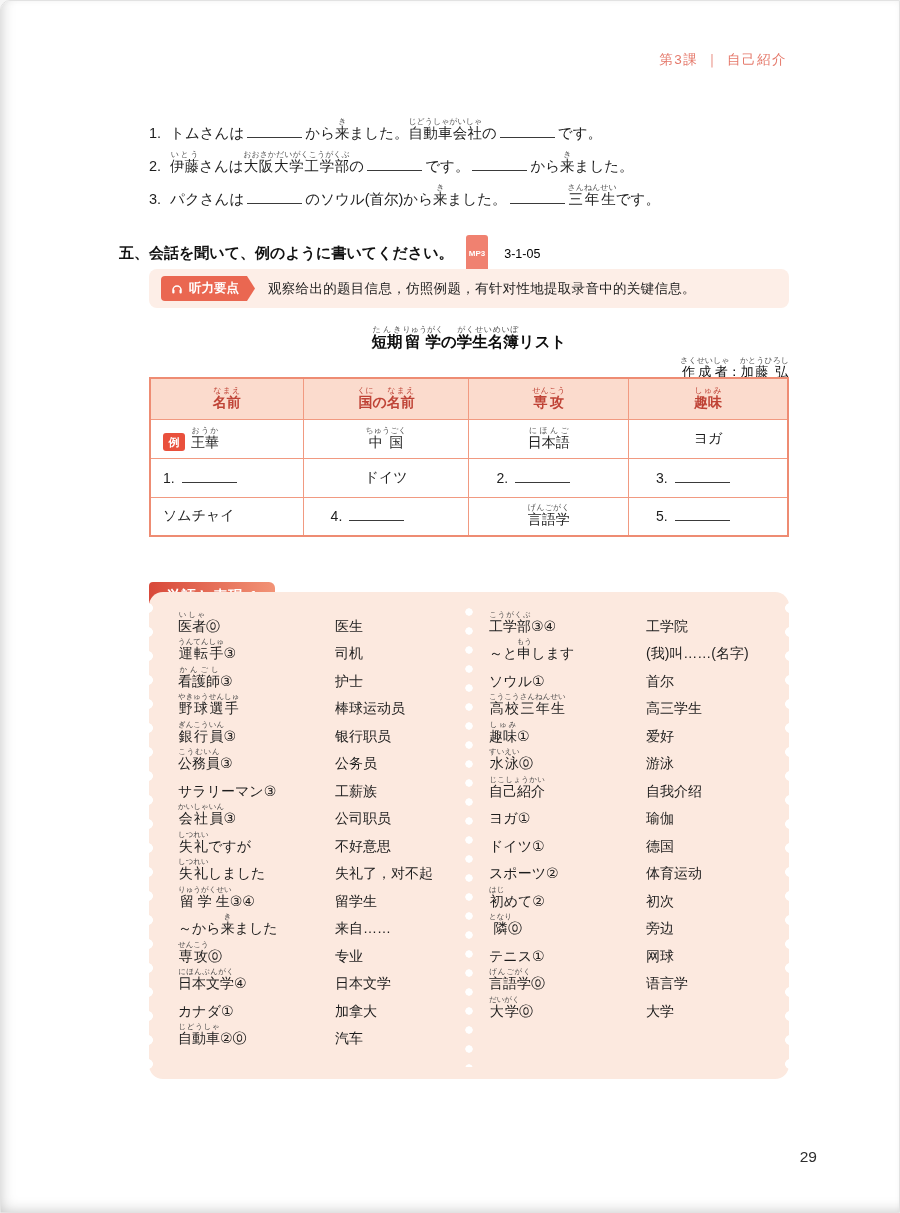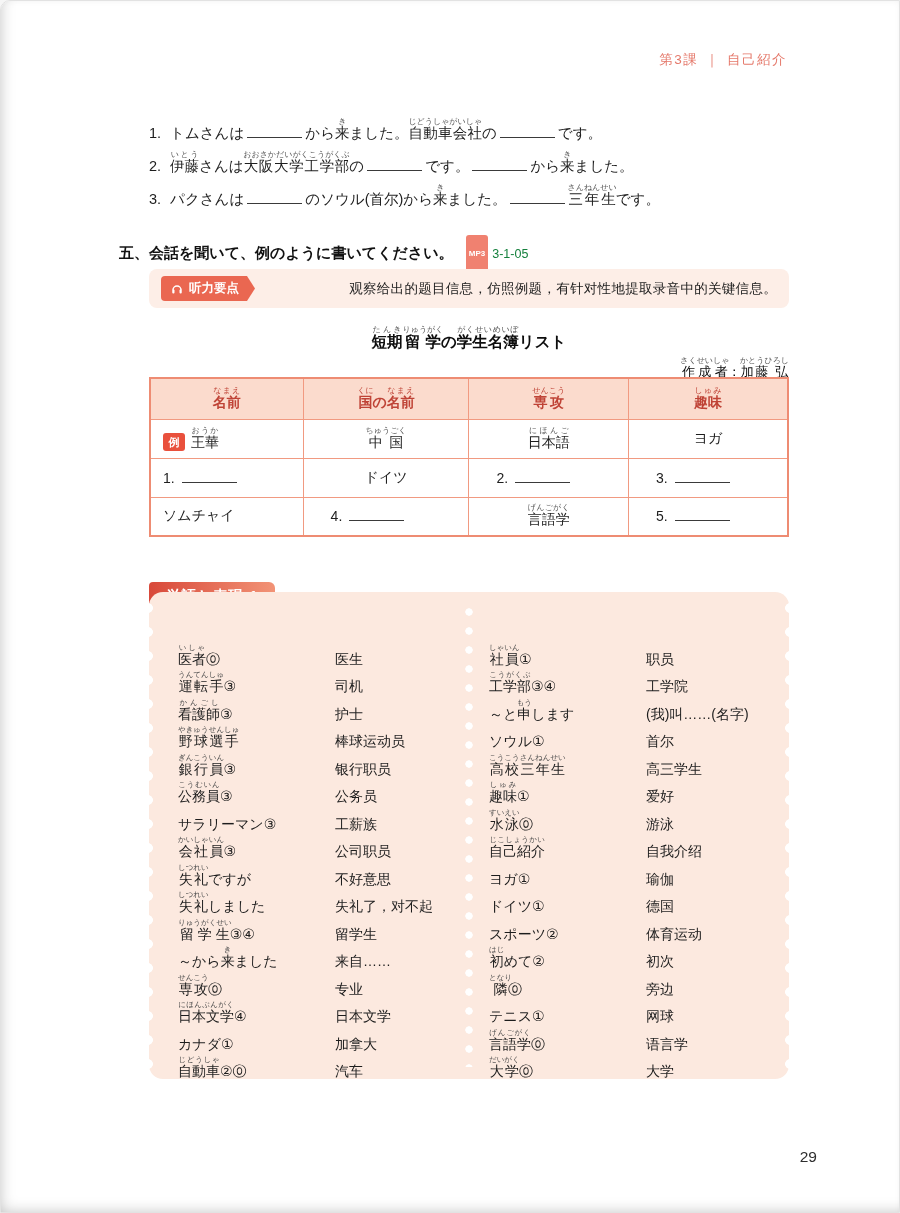--- a/index.html
+++ b/index.html
@@ -20,24 +20,24 @@
 
   
   .exercise{position:absolute;top:116px;left:148px;font-size:14.5px;color:#1d1d1d;}
   .ex-line{line-height:33px;white-space:nowrap;}
   .ex-num{margin-right:9px;}
 
   
   .sec5{position:absolute;top:234px;left:118px;font-size:15px;font-weight:bold;color:#111;white-space:nowrap;}
   .mp3{margin-left:8px;font-weight:normal;}
   .mp3-badge{display:inline-block;background:#f08170;color:#fff;font-size:8px;font-weight:bold;border-radius:3px;padding:14px 3px;vertical-align:2px;}
-  .mp3-track{color:#15803d;font-size:12.5px;margin-left:4px;}
-
-  
-  .callout{position:absolute;top:268px;left:148px;width:640px;background:#fdeee7;border-radius:8px;padding:7px 12px;display:flex;align-items:center;gap:13px;justify-content:space-between;}
+  .mp3-track{color:#000000;font-size:12.5px;margin-left:16px;}
+
+  
+  .callout{position:absolute;top:268px;left:148px;width:640px;background:#fdeee7;border-radius:8px;padding:7px 12px;display:flex;align-items:center;gap:13px;}
   .callout-badge{background:#ea6751;color:#fff;font-size:12.5px;font-weight:bold;padding:4px 16px 4px 10px;display:inline-flex;align-items:center;gap:6px;white-space:nowrap;border-radius:4px;
     clip-path:polygon(0 0,calc(100% - 8px) 0,100% 50%,calc(100% - 8px) 100%,0 100%);}
   .callout-text{font-size:13.5px;color:#1d1d1d;letter-spacing:.3px;}
 
   
   .roster-title{position:absolute;top:324px;left:148px;width:640px;text-align:center;font-size:15.5px;font-weight:bold;color:#0d0d0d;}
   .roster-title rt{font-weight:normal;}
   .roster-author{position:absolute;top:355px;left:148px;width:640px;text-align:right;font-size:13px;color:#0d0d0d;}
 
   
@@ -54,21 +54,21 @@
 
   
   .vocab-bar{position:absolute;top:581px;left:148px;color:#fff;font-size:15px;font-weight:bold;padding:5px 17px;border-radius:4px 6px 0 0;background:linear-gradient(90deg,#d8493a,#f29376);letter-spacing:.5px;}
   .vocab-box{position:absolute;top:591px;left:148px;width:640px;height:487px;background:#fce9df;border-radius:14px;}
   .scallop{position:absolute;top:4px;bottom:4px;width:12px;background-repeat:repeat-y;background-size:12px 24px;
     background-image:radial-gradient(circle at 0px 12px,#fff 4.6px,rgba(255,255,255,0) 5.2px);}
   .scallop.l{left:-1px;}
   .scallop.r{right:-1px;transform:scaleX(-1);}
   .divider{position:absolute;left:50%;top:12px;bottom:12px;width:10px;margin-left:-5px;background-repeat:repeat-y;background-size:10px 19px;
     background-image:radial-gradient(circle at 5px 8px,#fff 3.4px,rgba(255,255,255,0) 4px);}
-  .vocab-inner{position:absolute;inset:0;display:flex;padding:14px 12px 0 16px;align-items:flex-end;}
+  .vocab-inner{position:absolute;inset:0;display:flex;padding:14px 12px 0 16px;}
   .vocab-col{width:50%;}
   .v-row{display:flex;height:27.5px;align-items:flex-end;line-height:1.05;}
   .vocab-col.colL .v-row{padding-left:13px;}
   .vocab-col.colR .v-row{padding-left:18px;}
   .v-jp{width:157px;font-size:14px;color:#1d1d1d;white-space:nowrap;}
   .v-cn{font-size:14px;color:#1d1d1d;white-space:nowrap;}
   .v-jp rt{font-size:7.5px;color:#4a4a4a;}
 
   .page-num{position:absolute;right:82px;bottom:46px;font-size:15.5px;color:#2e2e2e;}
 </style>
@@ -234,24 +234,20 @@
             <span class="v-cn">加拿大</span>
           </div>
 
           <div class="v-row">
             <span class="v-jp"><ruby>自動車<rt>じどうしゃ</rt></ruby>②⓪</span>
             <span class="v-cn">汽车</span>
           </div>
         </div>
       <div class="vocab-col colR">
 
-          <div class="v-row">
-            <span class="v-jp"><ruby>社員<rt>しゃいん</rt></ruby>①</span>
-            <span class="v-cn">职员</span>
-          </div>
 
           <div class="v-row">
             <span class="v-jp"><ruby>工学部<rt>こうがくぶ</rt></ruby>③④</span>
             <span class="v-cn">工学院</span>
           </div>
 
           <div class="v-row">
             <span class="v-jp">～と<ruby>申<rt>もう</rt></ruby>します</span>
             <span class="v-cn">(我)叫……(名字)</span>
           </div>

